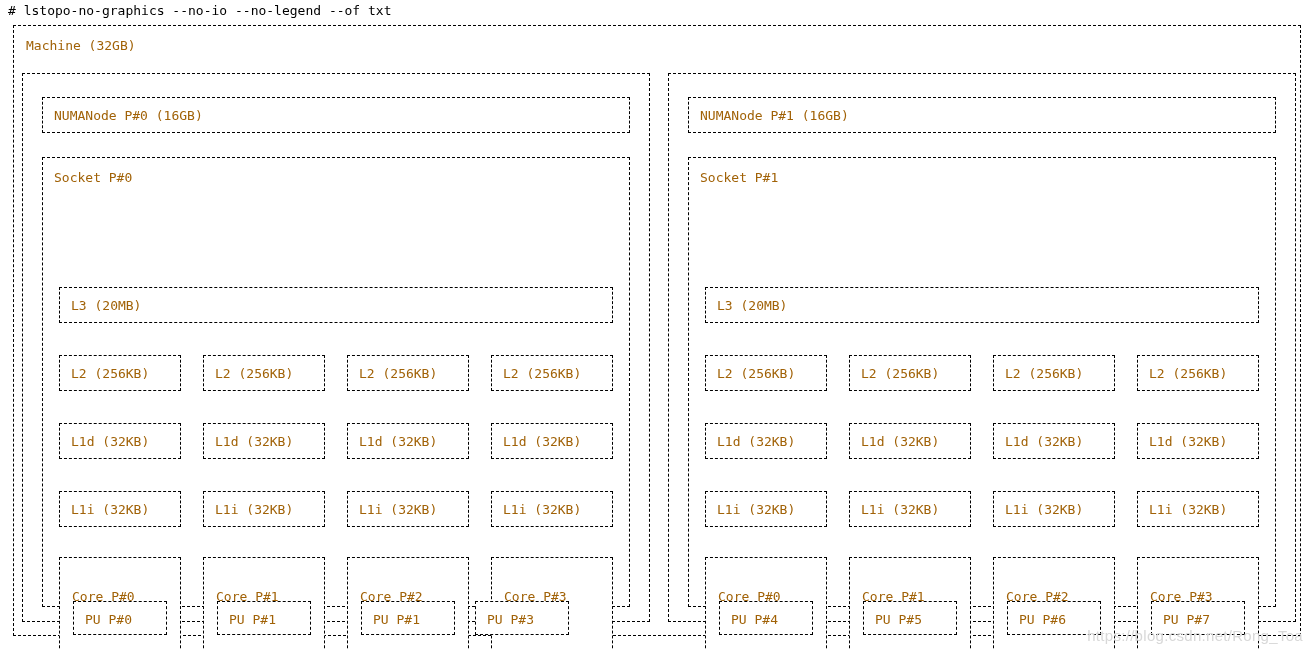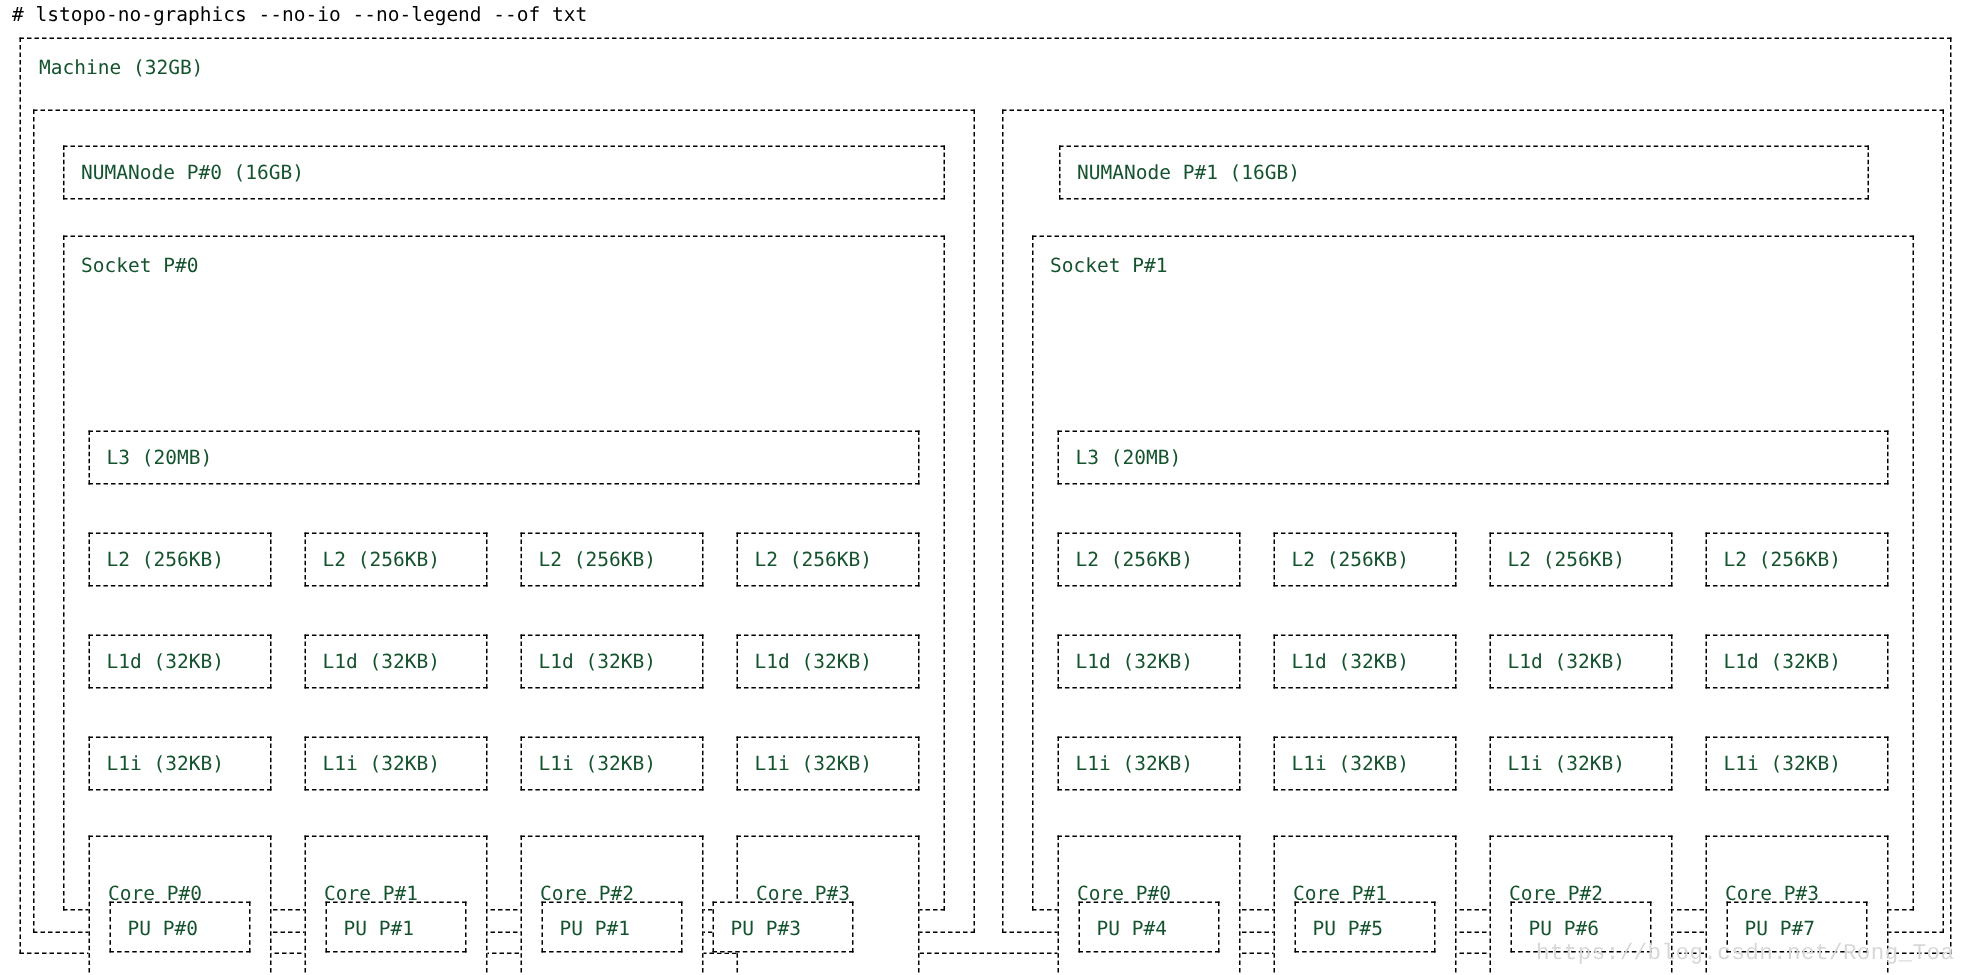--- a/index.html
+++ b/index.html
@@ -32,21 +32,21 @@
     position: absolute;
     box-sizing: border-box;
     background: #ffffff;
     border: 1px dashed #000000;
   }
   .box > .boxlabel {
     position: absolute;
     white-space: pre;
     font-size: 13px;
     line-height: 15px;
-    color: #14532d;
+    color: #a16207;
   }
 
   
   #machine {
     left: 13px;
     top: 25px;
     width: 1288px;
     height: 611px;
     border: 1px dashed #000;
   }
@@ -70,21 +70,21 @@
   
   .pu > .boxlabel { left: 11px; top: 10px; }
 
   
 
   
   #watermark {
     position: absolute;
     right: 8px;
     bottom: 6px;
-    font-family: Liberation Mono, monospace;
+    font-family: Liberation Sans, sans-serif;
     font-size: 15px;
     letter-spacing: 0.3px;
     color: #d8d8d8;
     white-space: nowrap;
     pointer-events: none;
     user-select: none;
   }
 </style>
 </head>
 <body>
@@ -160,21 +160,21 @@
     <div class="box cache" style="left: 491px; top: 491px; width: 122px; height: 36px;">
       <span class="boxlabel">L1i (32KB)</span>
     </div>
     <div class="box core" style="left: 491px; top: 557px; width: 122px; height: 106px;">
       <span class="boxlabel">Core P#3</span>
     </div>
     <div class="box pu" style="left: 475px; top: 601px; width: 94px; height: 34px;">
       <span class="boxlabel">PU P#3</span>
     </div>
     <div class="box package" style="left: 668px; top: 73px; width: 628px; height: 549px;"></div>
-    <div class="box numanode" style="left: 688px; top: 97px; width: 540px; height: 36px; margin-left: 18px;">
+    <div class="box numanode" style="left: 688px; top: 97px; width: 588px; height: 36px;">
       <span class="boxlabel">NUMANode P#1 (16GB)</span>
     </div>
     <div class="box socket" style="left: 688px; top: 157px; width: 588px; height: 450px;">
       <span class="boxlabel">Socket P#1</span>
     </div>
     <div class="box cache" style="left: 705px; top: 287px; width: 554px; height: 36px;">
       <span class="boxlabel">L3 (20MB)</span>
     </div>
     <div class="box cache" style="left: 705px; top: 355px; width: 122px; height: 36px;">
       <span class="boxlabel">L2 (256KB)</span>

